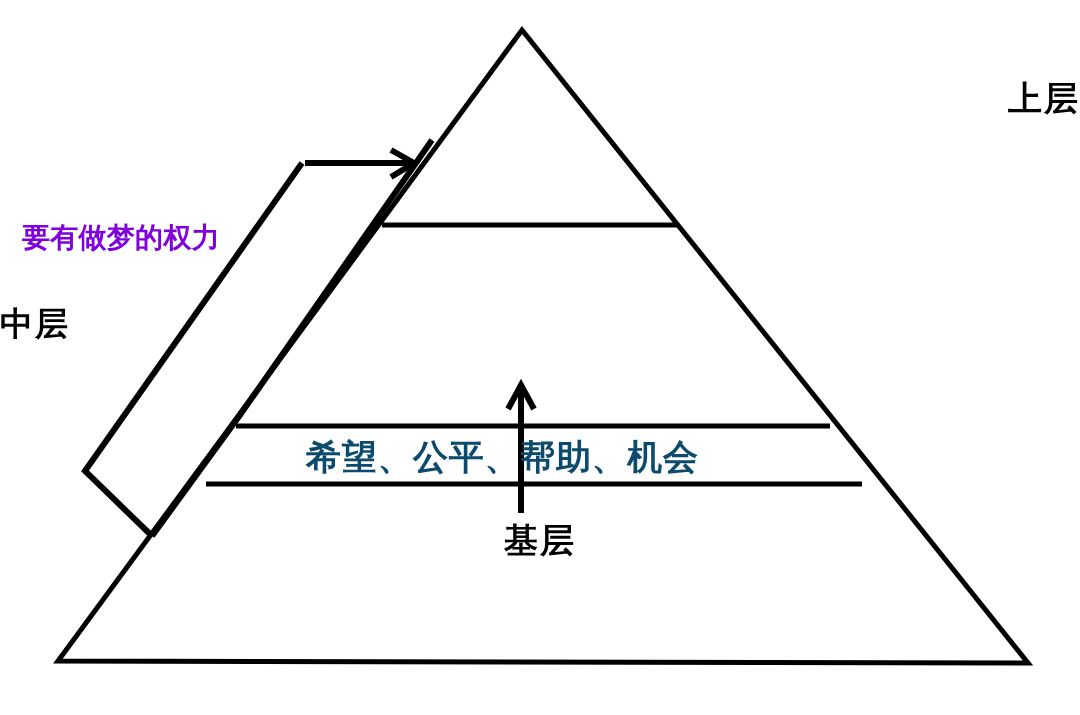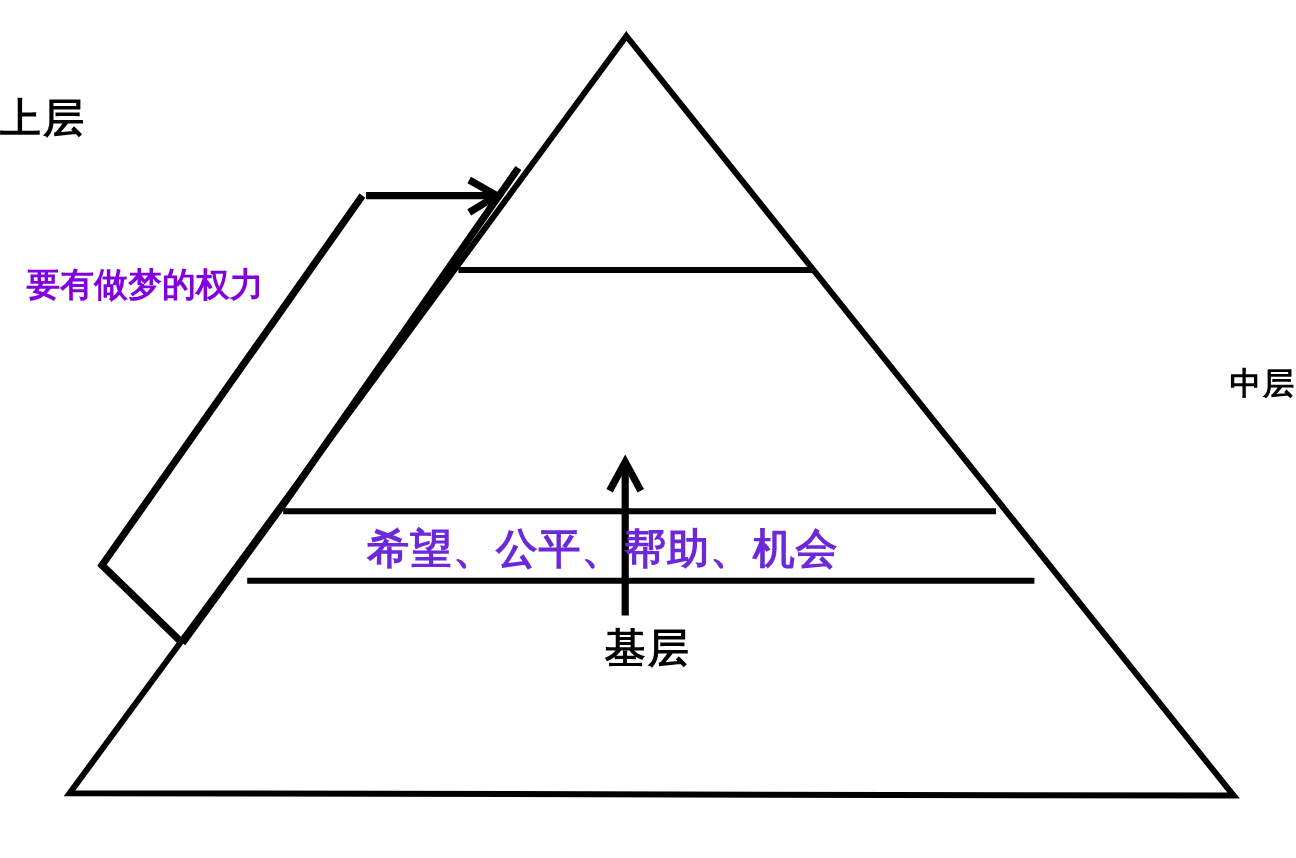--- a/index.html
+++ b/index.html
@@ -41,29 +41,29 @@
     letter-spacing: 0.06em;
   }
   .accent-label {
     position: absolute;
     font-weight: bold;
     font-family: "DejaVu Sans", "Liberation Sans", sans-serif;
     white-space: nowrap;
   }
   #label-top {
     left: 0; right: 0;
-    text-align: left;
+    text-align: right;
     top: 76px;
     font-size: 34px;
   }
   #label-mid {
     left: 0; right: 0;
-    text-align: right;
+    text-align: left;
     top: 302px;
-    font-size: 26px;
+    font-size: 33px;
   }
   #label-base {
     left: 0; right: 0;
     text-align: center;
     top: 518px;
     font-size: 34px;
   }
   #label-dream {
     left: 22px;
     top: 219px;
@@ -102,15 +102,15 @@
   </svg>
 
   <div class="tier-label" id="label-top">上层</div>
 
   <div class="tier-label" id="label-mid">中层</div>
 
   <div class="tier-label" id="label-base">基层</div>
 
   <div class="accent-label" id="label-dream" style="color:#8000e0;">要有做梦的权力</div>
 
-  <div class="accent-label" id="label-values" style="color:#6d28d9;">希望、公平、帮助、机会</div>
+  <div class="accent-label" id="label-values" style="color:#0c4a6e;">希望、公平、帮助、机会</div>
 
 </div>
 
 </body></html>

